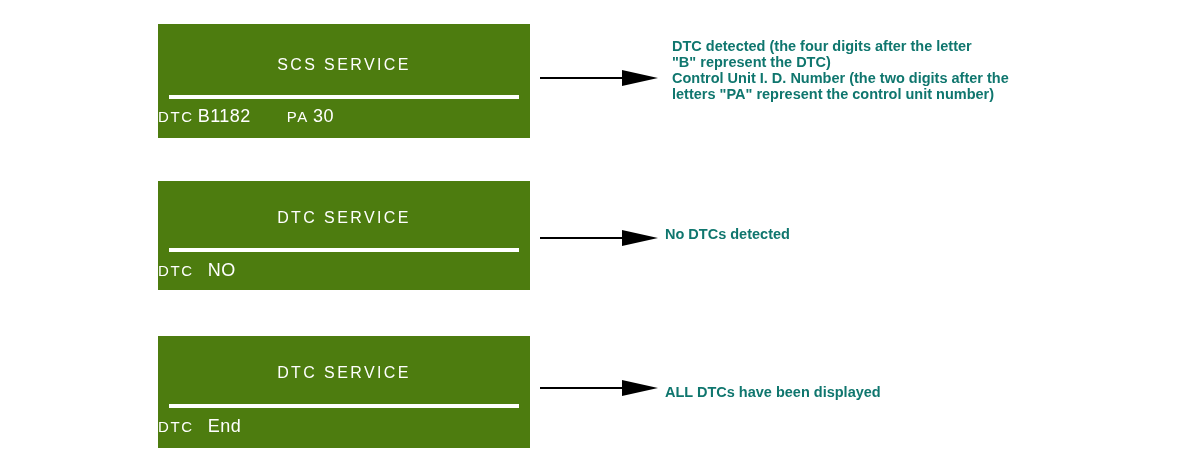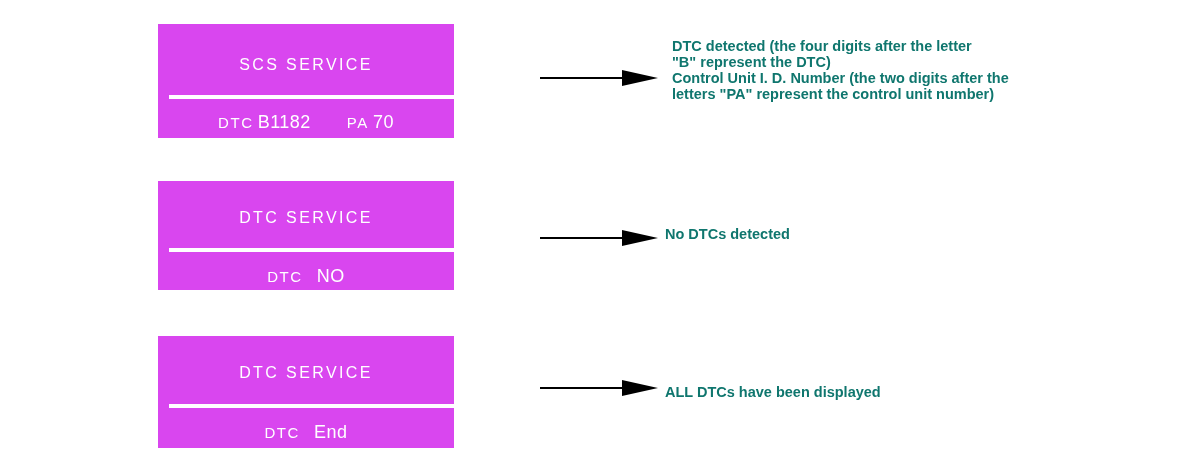--- a/index.html
+++ b/index.html
@@ -13,22 +13,22 @@
     position: relative;
     overflow: hidden;
     font-family: "Liberation Sans", sans-serif;
     color: #000000;
   }
 
   
   .lcd {
     position: absolute;
     left: 158px;
-    width: 296px;
-    background: #d946ef;
+    width: 372px;
+    background: #4d7c0f;
     box-sizing: border-box;
   }
   .lcd-1 { top: 24px;  height: 114px; }
   .lcd-2 { top: 181px; height: 109px; }
   .lcd-3 { top: 336px; height: 112px; }
 
   .lcd-title {
     position: absolute;
     left: 0;
     right: 0;
@@ -56,22 +56,20 @@
   .lcd-3 .lcd-rule { top: 68px; }
 
   .lcd-row {
     position: absolute;
     left: 0;
     right: 0;
     color: #ffffff;
     white-space: nowrap;
     display: flex;
     align-items: baseline;
-    justify-content: center;
-    margin-top: 6px;
   }
   .lcd-1 .lcd-row { top: 82px; }
   .lcd-2 .lcd-row { top: 79px; }
   .lcd-3 .lcd-row { top: 80px; }
 
   .lcd-label {
     font-size: 15px;
     letter-spacing: 1.6px;
     font-weight: 400;
   }
@@ -115,21 +113,21 @@
 <div class="lcd lcd-1">
   <div class="lcd-title">SCS SERVICE</div>
   <div class="lcd-rule"></div>
   <div class="lcd-row">
     <span class="lcd-label">DTC</span>
     <span class="gap-sm"></span>
     <span class="lcd-value">B1182</span>
     <span class="gap-lg"></span>
     <span class="lcd-label">PA</span>
     <span class="gap-sm"></span>
-    <span class="lcd-value">70</span>
+    <span class="lcd-value">30</span>
   </div>
 </div>
 
 <div class="arrow arrow-1">
   <svg width="118" height="20" viewBox="0 0 118 20" xmlns="http://www.w3.org/2000/svg">
     <line x1="0" y1="10" x2="88" y2="10" stroke="#000000" stroke-width="2"></line>
     <polygon points="82,2 118,10 82,18" fill="#000000"></polygon>
   </svg>
 </div>
 

